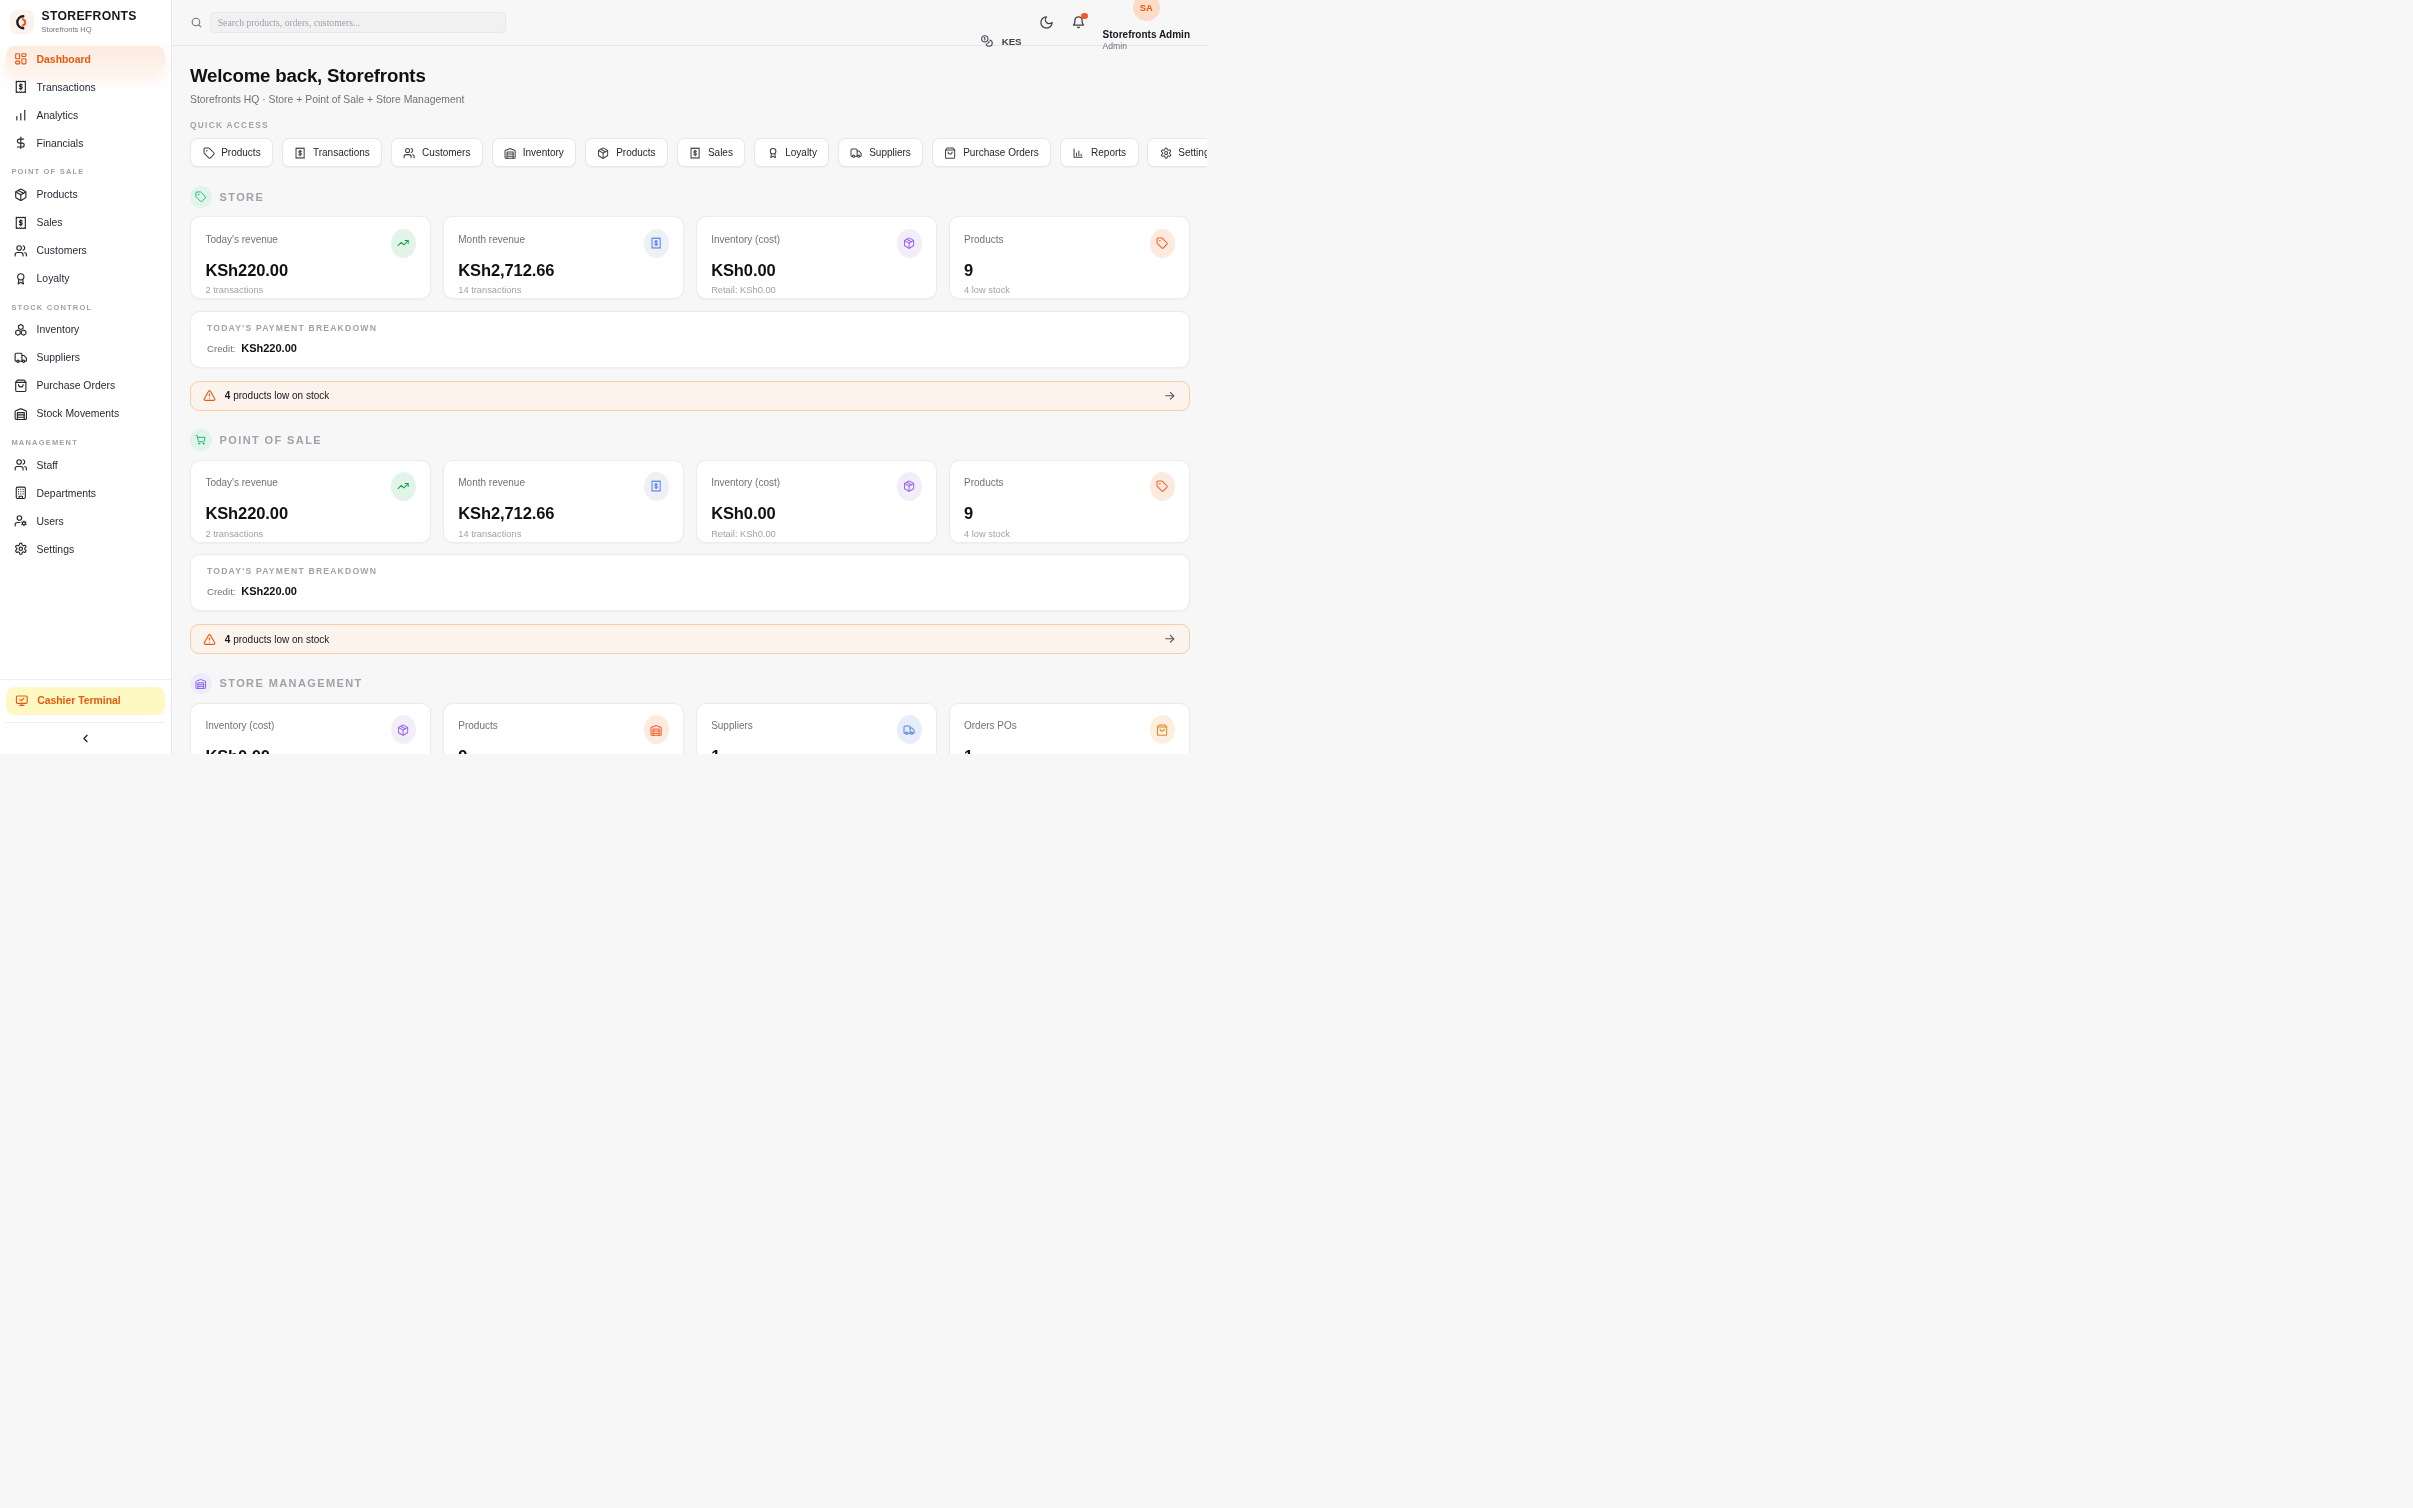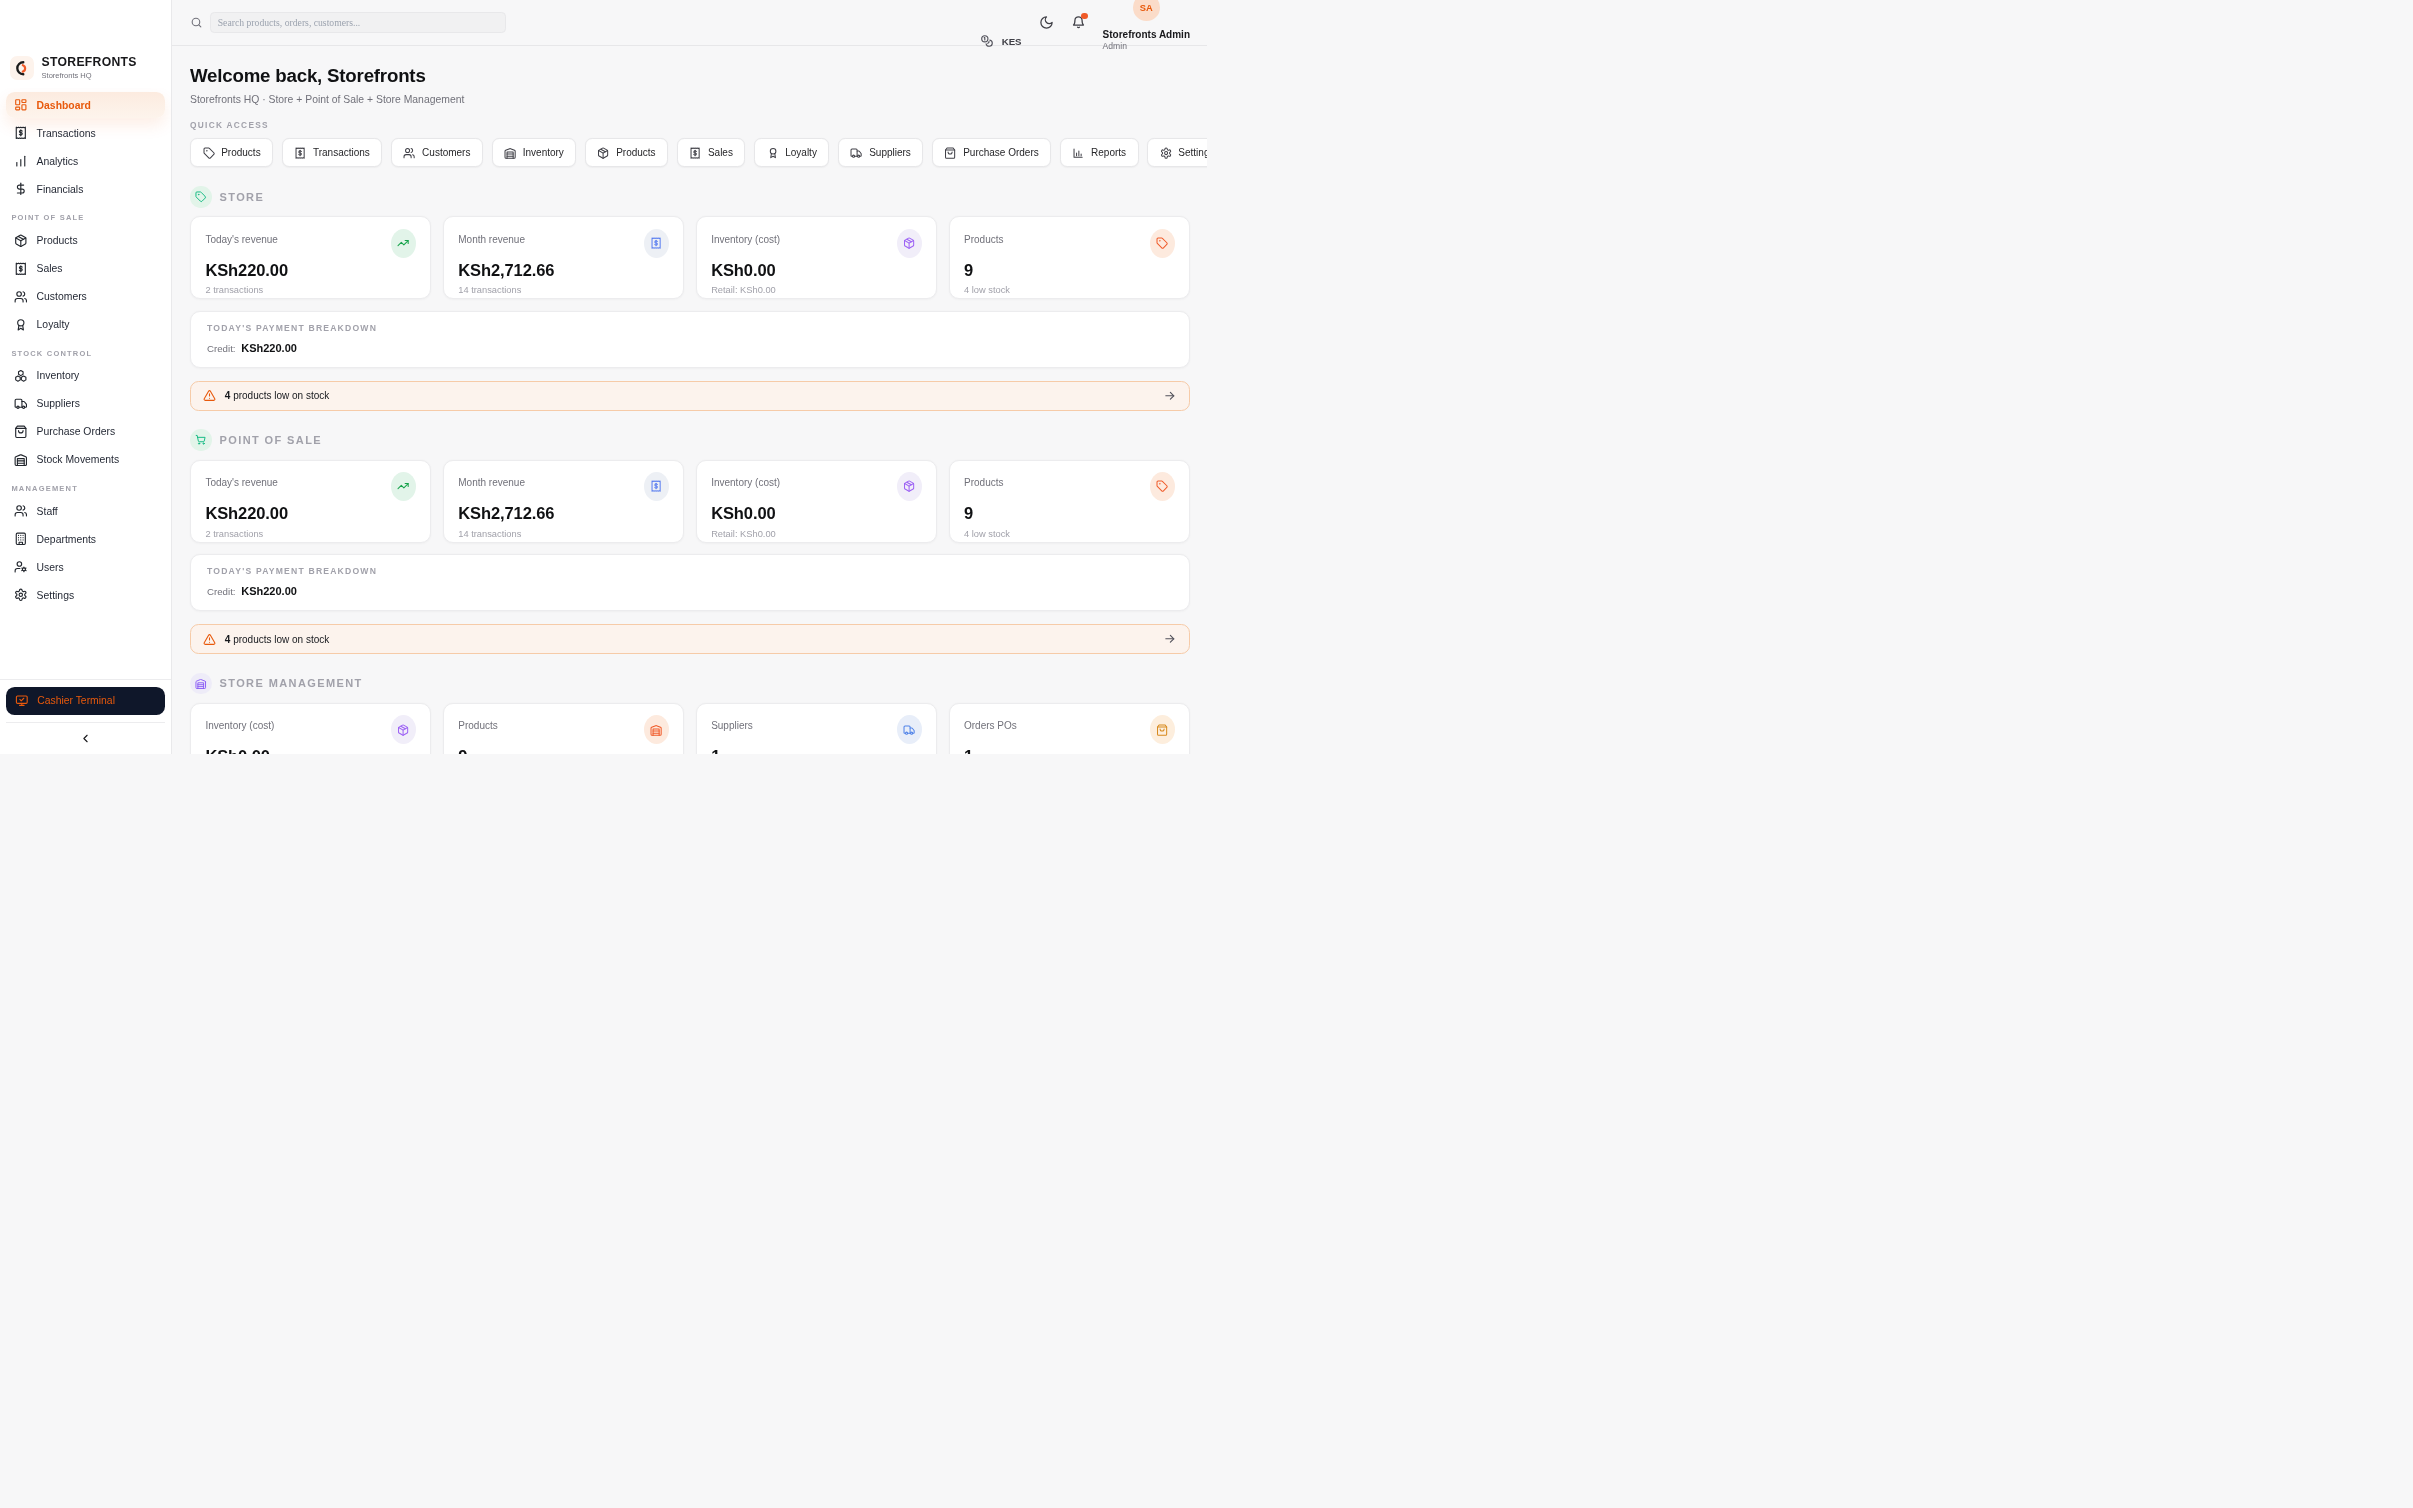--- a/index.html
+++ b/index.html
@@ -2,32 +2,32 @@
 <html style="font-size:11.5px"><head>
 <meta charset="utf-8">
 <style>
   * { margin:0; padding:0; box-sizing:border-box; }
   html,body { width:1207px; height:754px; overflow:hidden; }
   body { background:#f7f7f8; font-family:"Liberation Sans","DejaVu Sans",sans-serif; color:#18181b; }
   .app { display:flex; height:100%; }
 
   
   .sidebar { width:172px; min-width:172px; background:#ffffff; border-right:0.7px solid #e9e9eb; display:flex; flex-direction:column; }
-  .brand { display:flex; align-items:center; gap:7.2px; padding:10px 8.6px 7.2px 10px;margin-top:46px; }
+  .brand { display:flex; align-items:center; gap:7.2px; padding:10px 8.6px 7.2px 10px; }
   .brand-mark { width:24.4px; height:24.4px; border-radius:7.2px; background:#fdf3ec; display:flex; align-items:center; justify-content:center; flex:none; }
   .brand-name { font-size:12.2px; font-weight:800; letter-spacing:0.3px; color:#18181b; line-height:1.1; }
   .brand-sub { font-size:7.5px; color:#71717a; margin-top:1.4px; }
   .nav { flex:1; padding:4.3px 5.7px 0; overflow:hidden; }
   .nav-label { font-size:7.5px; font-weight:700; letter-spacing:1.2px; color:#a1a1aa; margin:10.8px 5.7px 5px; }
   .nav-item { display:flex; align-items:center; gap:9.3px; padding:6.5px 8px; border-radius:8.6px; font-size:10.4px; font-weight:500; color:#1f2430; cursor:pointer; margin-bottom:1.4px; }
   .nav-item .ico { width:13.6px; height:13.6px; color:#23272e; display:flex; flex:none; }
   .nav-item.active { background:linear-gradient(180deg,#fcebdf,#fdf4ec); color:#e8590c; font-weight:600; box-shadow:0 7.2px 16px rgba(232,89,12,.10); }
   .nav-item.active .ico { color:#e8590c; }
   .sidebar-footer { border-top:0.7px solid #ececee; padding:7.2px 5.7px 4.3px; }
-  .cashier-btn { width:100%; display:flex; align-items:center; gap:8.6px; background:#0f172a; color:#e8590c; border:none; border-radius:8.6px; padding:7.2px 9.3px; font-size:10.4px; font-weight:400; font-family:inherit; cursor:pointer; }
+  .cashier-btn { width:100%; display:flex; align-items:center; gap:8.6px; background:#fef9c3; color:#e8590c; border:none; border-radius:8.6px; padding:7.2px 9.3px; font-size:10.4px; font-weight:700; font-family:inherit; cursor:pointer; }
   .cashier-btn .ico { width:13.6px; height:13.6px; display:flex; }
   .collapse-row { border-top:0.7px solid #ececee; margin-top:7.2px; padding:9.3px 0 4.3px; display:flex; justify-content:center; }
   .collapse-btn { width:13px; height:13px; color:#18181b; background:none; border:none; cursor:pointer; padding:0; }
 
   
   .main { flex:1; display:flex; flex-direction:column; min-width:0; }
   .topbar { height:46px; min-height:46px; display:flex; align-items:center; padding:0 17px 0 18px; border-bottom:0.7px solid #e7e7e9; }
   .search { display:flex; align-items:center; gap:6.5px; }
   .search .ico { width:13px; height:13px; color:#71717a; display:flex; }
   .search input { width:296px; height:21.5px; background:#f1f1f2; border:0.7px solid #e8e8ea; border-radius:4.3px; padding:0 7.2px; font-size:9.7px; font-family:Liberation Serif, serif; color:#18181b; outline:none; }

